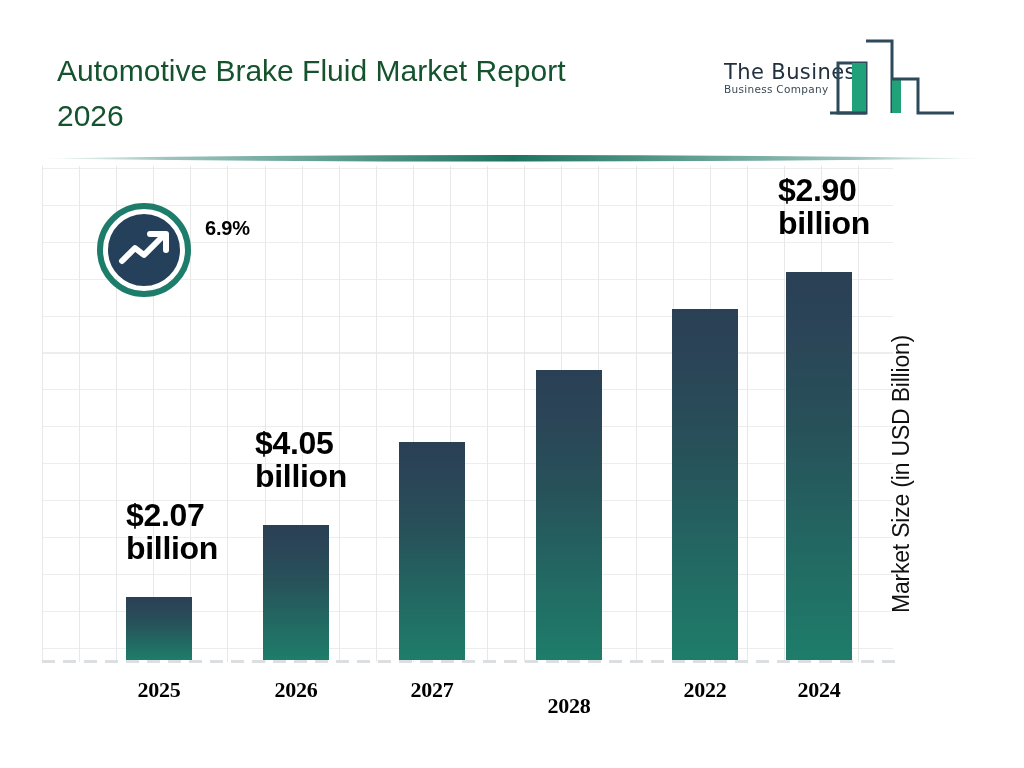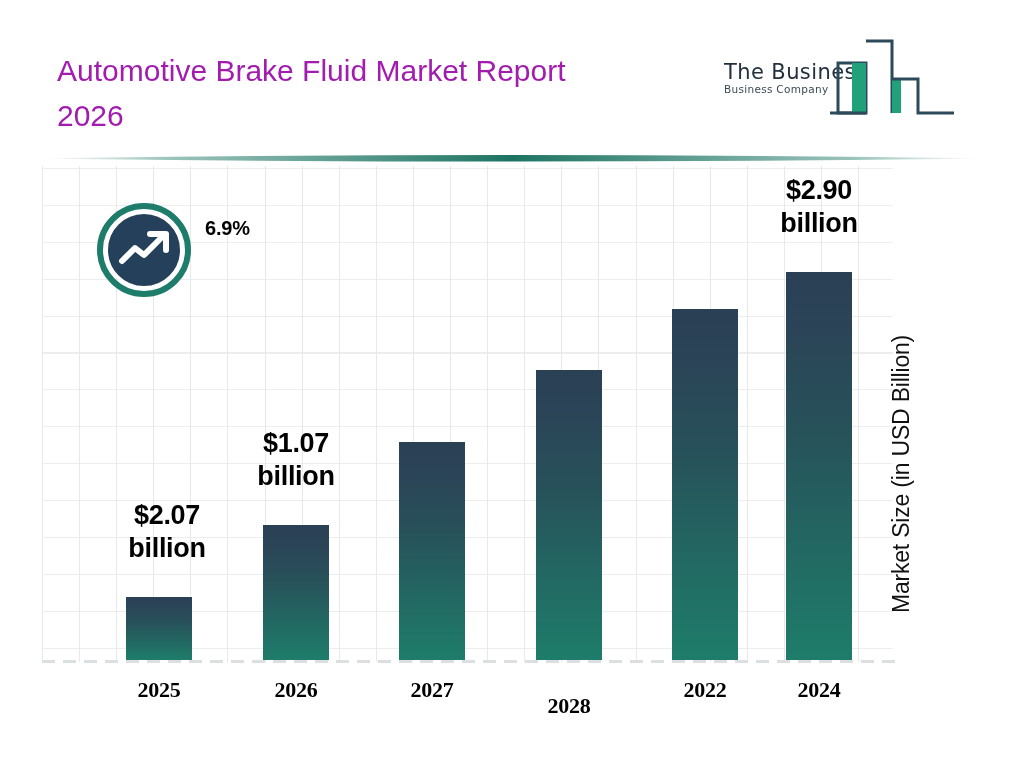--- a/index.html
+++ b/index.html
@@ -24,21 +24,21 @@
     height: 152px;
   }
   #report-title {
     position: absolute;
     left: 57px;
     top: 48px;
     width: 640px;
     font-size: 30px;
     line-height: 45px;
     font-weight: 400;
-    color: #a21caf;
+    color: #14532d;
     letter-spacing: 0px;
     white-space: pre-line;
   }
 
   
   #logo {
     position: absolute;
     left: 722px;
     top: 33px;
     width: 248px;
@@ -111,24 +111,23 @@
         #dcdfe2 0px, #dcdfe2 13px, transparent 13px, transparent 21px);
   }
 
   .bar {
     position: absolute;
     background: linear-gradient(to bottom, #2a4055 0%, #2b4457 14%, #27525a 42%, #226a63 74%, #1e7d6a 100%);
   }
 
   .bar-value {
     position: absolute;
-    font-size: 27px;
+    font-size: 32px;
     font-weight: bold;
     line-height: 33px;
-    text-align: center;
     color: #000000;
     white-space: pre-line;
     letter-spacing: -0.3px;
   }
 
   .year-label {
     position: absolute;
     top: 511px;
     font-size: 22px;
     font-weight: bold;
@@ -237,21 +236,21 @@
   <div id="plot">
 
   <div class="bar" style="left: 84px; top: 431px; width: 66px; height: 63px;"></div>
       <div class="bar" style="left: 221px; top: 359px; width: 66px; height: 135px;"></div>
       <div class="bar" style="left: 357px; top: 276px; width: 66px; height: 218px;"></div>
       <div class="bar" style="left: 494px; top: 204px; width: 66px; height: 290px;"></div>
       <div class="bar" style="left: 630px; top: 143px; width: 66px; height: 351px;"></div>
       <div class="bar" style="left: 744px; top: 106px; width: 66px; height: 388px;"></div>
       <div class="bar-value" style="left: 84px; top: 333px; width: 82px;">$2.07
 billion</div>
-      <div class="bar-value" style="left: 213px; top: 261px; width: 82px;">$1.07
+      <div class="bar-value" style="left: 213px; top: 261px; width: 82px;">$4.05
 billion</div>
       <div class="bar-value" style="left: 736px; top: 8px; width: 82px;">$2.90
 billion</div>
     </div>
 
   <div id="baseline"></div>
 
   <div id="year-labels">
       <div class="year-label" style="left: 126px; width: 66px;">2025</div>
       <div class="year-label" style="left: 263px; width: 66px;">2026</div>

